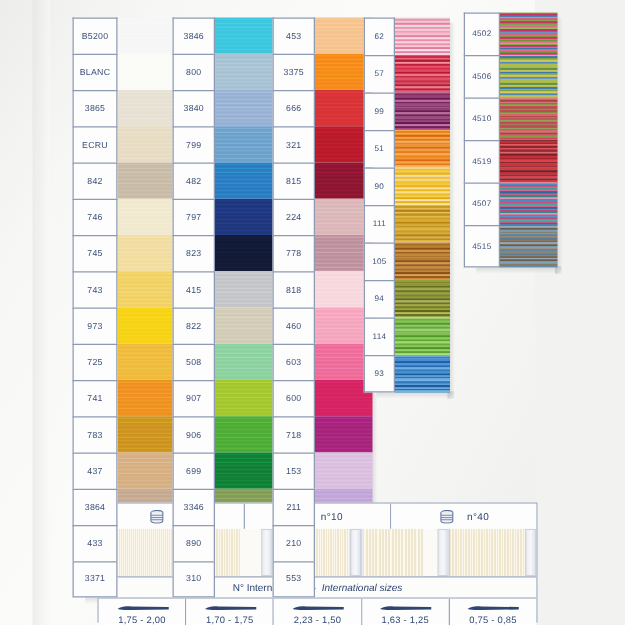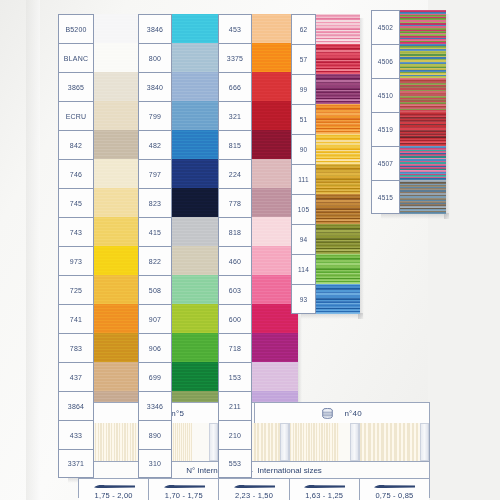--- a/index.html
+++ b/index.html
@@ -84,21 +84,21 @@
   .sample-cell{flex:1;position:relative;border-right:1px solid #c9cfdc;overflow:hidden;}
   .sample-cell:last-child{border-right:none;}
   .sample-skein{position:absolute;top:0;bottom:0;}
   .sample-clip{position:absolute;top:0;bottom:0;width:9px;background:linear-gradient(90deg,#e8ebf1,#f7f8fa 50%,#dfe3ec);border:1px solid #ccd2de;box-sizing:border-box;}
 
   #intl-row{
     height:16px;border-top:1px solid #9aa6bd;border-bottom:1px solid #9aa6bd;
     display:flex;align-items:center;justify-content:center;background:#fcfcfb;
   }
   #intl-row .t1{font-size:8px;color:#2f4572;}
-  #intl-row .t2{font-size:8px;color:#2f4572;}
+  #intl-row .t2{font-size:8px;color:#2f4572;font-style:italic;}
 
   #needle-row{display:flex;height:24px;}
   .needle-cell{
     flex:1;box-sizing:border-box;border-right:1px solid #9aa6bd;
     display:flex;flex-direction:column;align-items:center;justify-content:center;gap:1px;
     background:#fdfdfd;
   }
   .needle-cell:last-child{border-right:none;}
   .needle-icon{width:44px;height:7px;display:block;}
   .needle-label{font-size:7.5px;color:#2f4572;letter-spacing:.2px;}
@@ -399,20 +399,30 @@
           <span class="size-label">n°5</span>
         </div>
         <div class="size-cell">
           <svg class="spool-icon" viewBox="0 0 14 12">
             <ellipse cx="7" cy="2.4" rx="5.2" ry="2" fill="#e7ebf2" stroke="#5d7099" stroke-width=".9"></ellipse>
             <path d="M1.8 2.4 V9.4 A5.2 2 0 0 0 12.2 9.4 V2.4" fill="#eef1f6" stroke="#5d7099" stroke-width=".9"></path>
             <line x1="1.9" y1="4.6" x2="12.1" y2="4.6" stroke="#5d7099" stroke-width=".7"></line>
             <line x1="1.9" y1="6.6" x2="12.1" y2="6.6" stroke="#5d7099" stroke-width=".7"></line>
             <line x1="1.9" y1="8.5" x2="12.1" y2="8.5" stroke="#5d7099" stroke-width=".7"></line>
           </svg>
+          <span class="size-label">n°10</span>
+        </div>
+        <div class="size-cell">
+          <svg class="spool-icon" viewBox="0 0 14 12">
+            <ellipse cx="7" cy="2.4" rx="5.2" ry="2" fill="#e7ebf2" stroke="#5d7099" stroke-width=".9"></ellipse>
+            <path d="M1.8 2.4 V9.4 A5.2 2 0 0 0 12.2 9.4 V2.4" fill="#eef1f6" stroke="#5d7099" stroke-width=".9"></path>
+            <line x1="1.9" y1="4.6" x2="12.1" y2="4.6" stroke="#5d7099" stroke-width=".7"></line>
+            <line x1="1.9" y1="6.6" x2="12.1" y2="6.6" stroke="#5d7099" stroke-width=".7"></line>
+            <line x1="1.9" y1="8.5" x2="12.1" y2="8.5" stroke="#5d7099" stroke-width=".7"></line>
+          </svg>
           <span class="size-label">n°40</span>
         </div>
       </div>
     <div id="thread-samples">
         <div class="sample-cell">
           <div class="sample-skein" style="left: 0px; width: 92%; background: repeating-linear-gradient(90deg, rgb(239, 230, 207) 0px, rgb(239, 230, 207) 0.88px, rgb(253, 248, 236) 0.88px, rgb(253, 248, 236) 1.6px);"></div>
           <div class="sample-clip" style="right: 0px;"></div>
         </div>
         <div class="sample-cell">
           <div class="sample-skein" style="left: 0px; width: 62%; background: repeating-linear-gradient(90deg, rgb(239, 230, 207) 0px, rgb(239, 230, 207) 1.1px, rgb(253, 248, 236) 1.1px, rgb(253, 248, 236) 2px);"></div>

